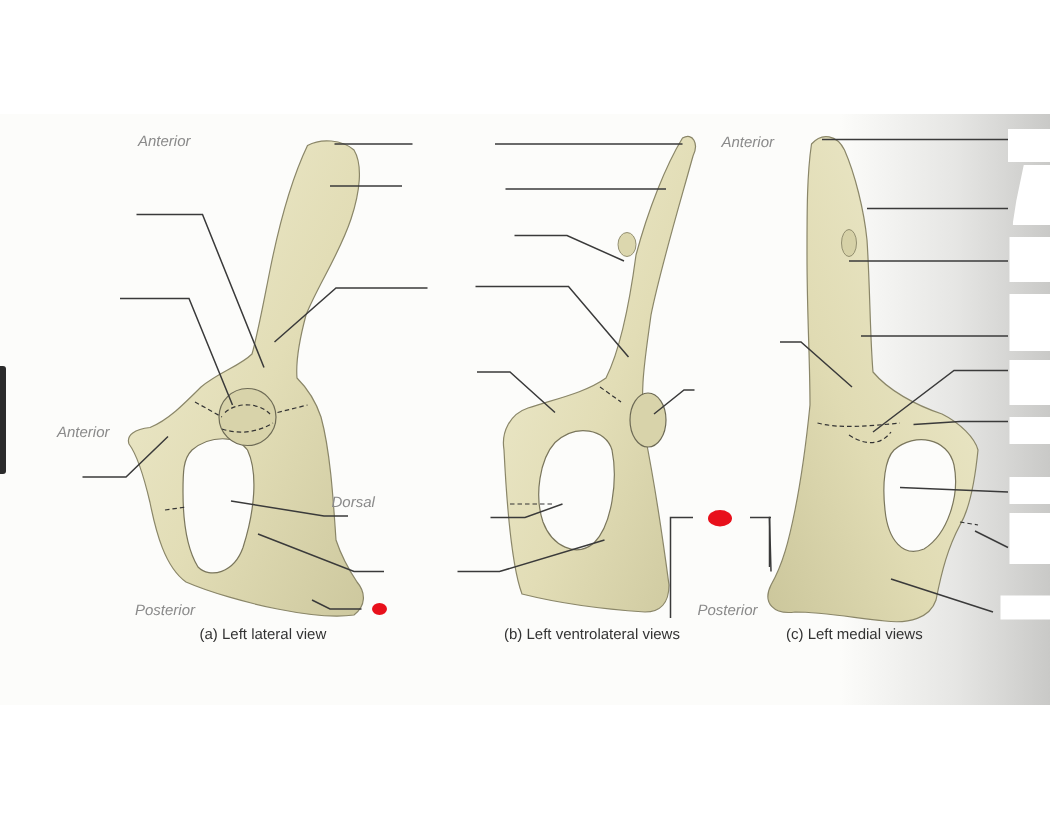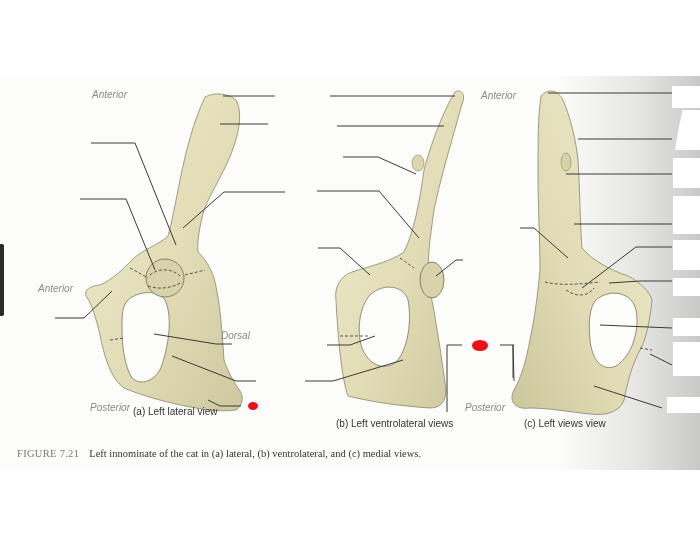--- a/index.html
+++ b/index.html
@@ -147,27 +147,24 @@
     </g>
   </svg>
 
   <span class="orient" style="left:92px; top:89px;">Anterior</span>
   <span class="orient" style="left:38px; top:283px;">Anterior</span>
   <span class="orient" style="left:221px; top:283px;margin-top:47px;">Dorsal</span>
   <span class="orient" style="left:90px; top:402px;">Posterior</span>
   <span class="orient" style="left:481px; top:90px;">Anterior</span>
   <span class="orient" style="left:465px; top:402px;">Posterior</span>
 
-  <span class="view-caption" style="left:133px; top:406px;text-align:right;">(a) Left lateral view</span>
+  <span class="view-caption" style="left:133px; top:418px;text-align:right;">(a) Left lateral view</span>
   <span class="view-caption" style="left:336px; top:418px;">(b) Left ventrolateral views</span>
-  <span class="view-caption" style="left:524px; top:418px;">(c) Left views view</span>
+  <span class="view-caption" style="left:524px; top:418px;">(c) Left medial views</span>
 
-  <div id="figure-caption">
-    <span class="fig-num">FIGURE 7.21</span><span>Left innominate of the cat in (a) lateral, (b) ventrolateral, and (c) medial views.</span>
-  </div>
 
   <div class="red-dot" style="left:248px; top:402px; width:10px; height:8px;"></div>
   <div class="red-dot" style="left:472px; top:340px; width:16px; height:11px;"></div>
 
   <div class="label-box" style="left:672px; top:86px; width:28px; height:22px;"></div>
   <div class="label-box" style="left:675px; top:110px; width:25px; height:40px; clip-path: polygon(30% 0,100% 0,100% 100%,0 100%,10% 60%);"></div>
   <div class="label-box" style="left:673px; top:158px; width:27px; height:30px;"></div>
   <div class="label-box" style="left:673px; top:196px; width:27px; height:38px;"></div>
   <div class="label-box" style="left:673px; top:240px; width:27px; height:30px;"></div>
   <div class="label-box" style="left:673px; top:278px; width:27px; height:18px;"></div>

